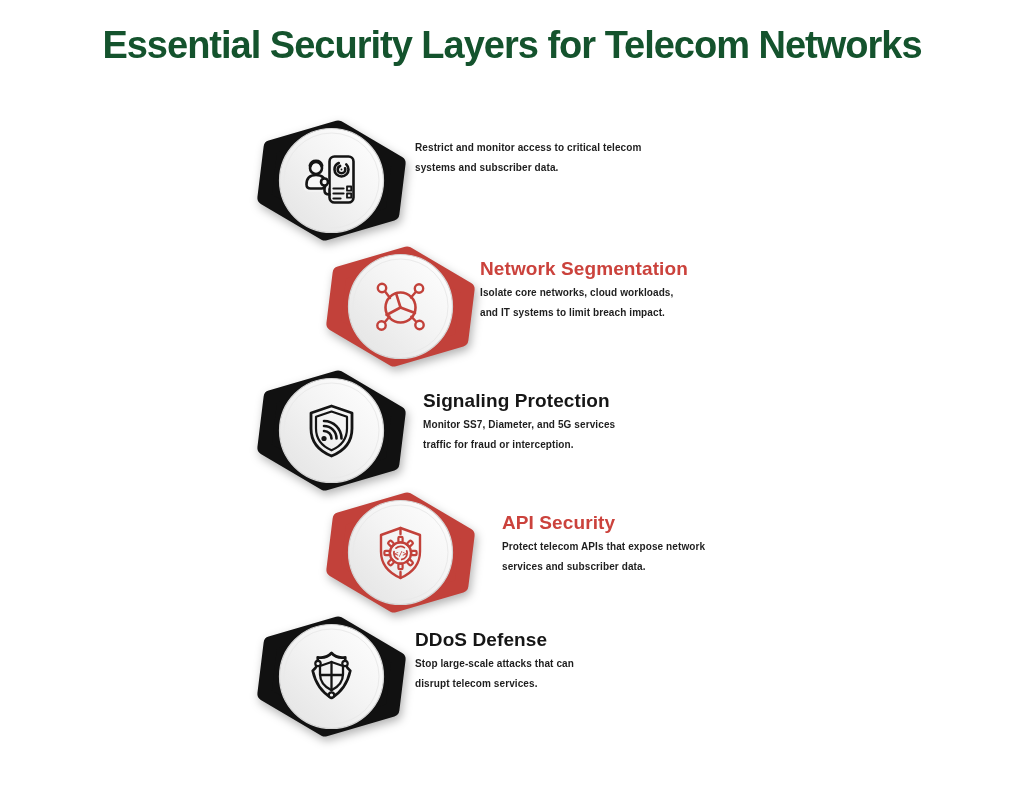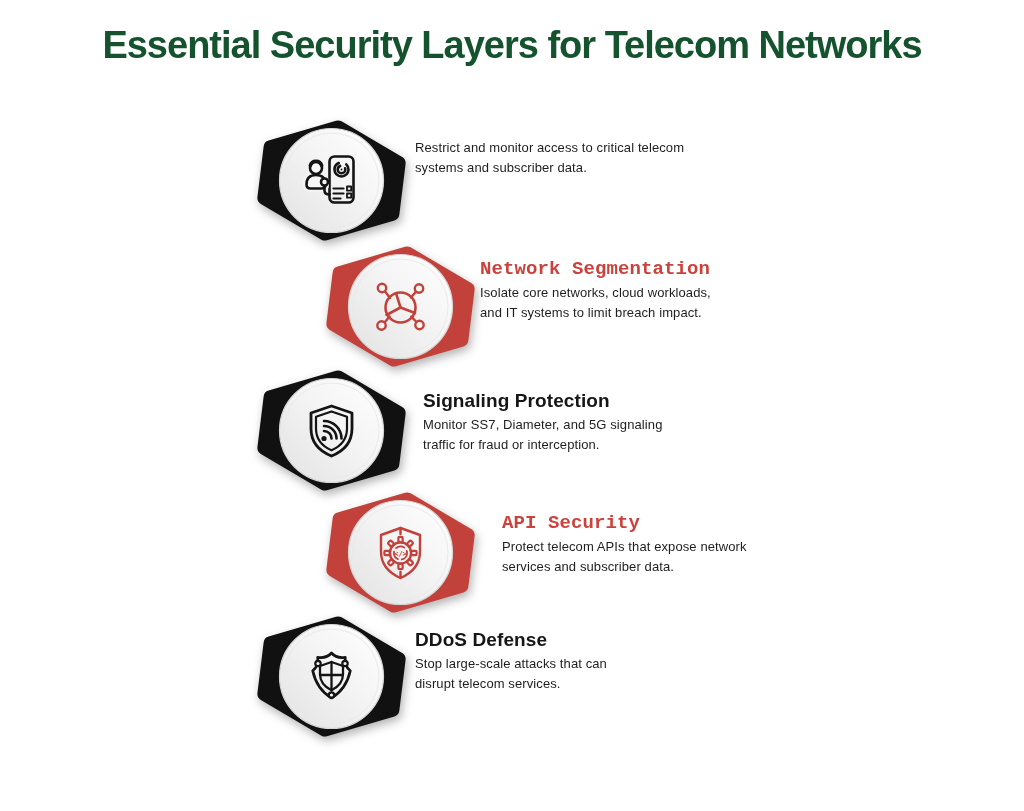--- a/index.html
+++ b/index.html
@@ -22,24 +22,24 @@
   .black-hex .hexagon { fill:var(--hexagon-black,#111); stroke:var(--hexagon-black,#111); }
   .red-hex   .hexagon { fill:var(--hexagon-red,#C2413A); stroke:var(--hexagon-red,#C2413A); }
   .ink     { stroke:#141414; fill:none; }
   .red-ink { stroke:var(--hexagon-red,#C2413A); fill:none; }
   .halo    { stroke:#f3f3f3; fill:none; }
   .txt { position:absolute; width:352px; }
   .item-title {
     font-size:19px; font-weight:700; color:#161616;
     letter-spacing:0.1px; margin-bottom:3px;
   }
-  .item-title.red { color:var(--title-red,#CB423C);font-family:Liberation Mono, monospace; }
+  .item-title.red { color:var(--title-red,#CB423C); }
   .item-desc {
-    font-size:13px; line-height:20px; color:var(--body-text,#1e1e1e);
-    white-space:pre-line; letter-spacing:0.1px;
+    font-size:10px; line-height:20px; color:var(--body-text,#1e1e1e);
+    white-space:pre-line; letter-spacing:0.1px;font-weight:bold;
   }
   
   .r1 .hex { left:253px; top:117px; z-index:1; }
   .r2 .hex { left:322px; top:243px; z-index:2; }
   .r3 .hex { left:253px; top:367px; z-index:3; }
   .r4 .hex { left:322px; top:489px; z-index:4; }
   .r5 .hex { left:253px; top:613px; z-index:5; }
   .r1 .txt { left:415px; top:138px; }
   .r2 .txt { left:480px; top:258px; }
   .r3 .txt { left:423px; top:390px; }
@@ -151,21 +151,21 @@
           <path d="M28 9 L43.5 14.3 V26 C43.5 36.5 37.5 43.6 28 47.8 C18.5 43.6 12.5 36.5 12.5 26 V14.3 Z" stroke-width="2.2"></path>
           <circle cx="20.5" cy="36" r="2.6" fill="#141414" stroke="none"></circle>
           <path d="M20.5 28.5 A7.5 7.5 0 0 1 28 36" stroke-width="2.6"></path>
           <path d="M20.5 23.5 A12.5 12.5 0 0 1 33 36" stroke-width="2.6"></path>
           <path d="M20.5 18.5 A17.5 17.5 0 0 1 38 36" stroke-width="2.6"></path>
         </g>
       </svg>
     </div>
     <div class="txt">
       <div class="item-title">Signaling Protection</div>
-      <div class="item-desc">Monitor SS7, Diameter, and 5G signaling
+      <div class="item-desc">Monitor SS7, Diameter, and 5G services
 traffic for fraud or interception.</div>
     </div>
   </div>
 
   <div class="row r4">
     <div class="hex red-hex">
       <svg viewBox="0 0 157 127">
         <defs>
           <linearGradient id="cg4" x1="0" y1="1" x2="1" y2="0">
             <stop offset="0" stop-color="#e2e2e2"></stop>

